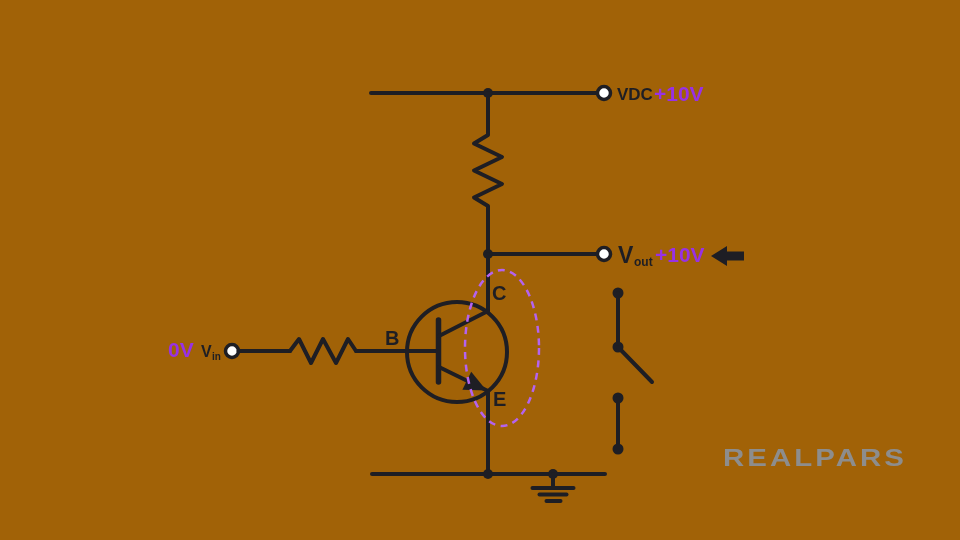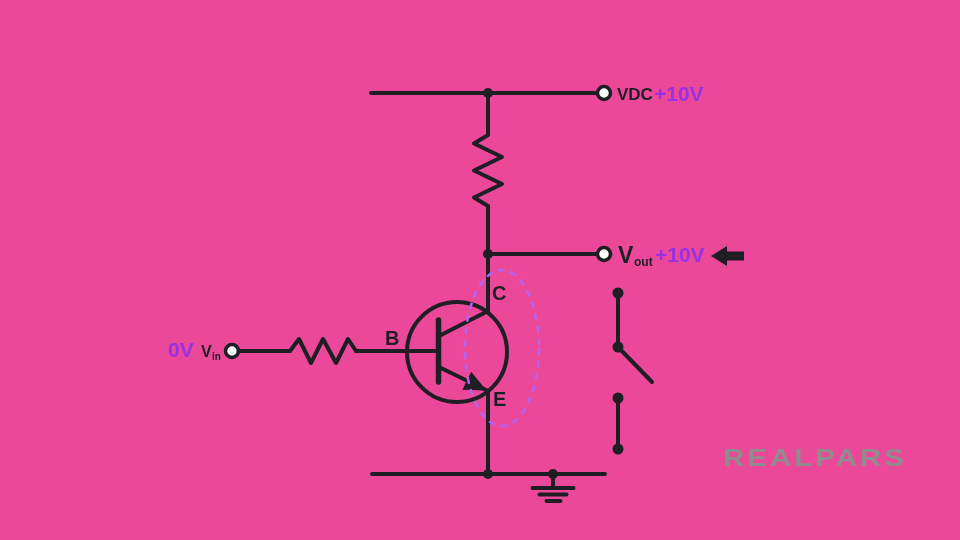--- a/index.html
+++ b/index.html
@@ -1,16 +1,16 @@
 <!DOCTYPE html>
 <html><head>
 <meta charset="utf-8">
 <style>
   html,body{margin:0;padding:0;background:#ffffff;}
-  .stage{position:relative;width:960px;height:540px;background:#ec4899;overflow:hidden;}
+  .stage{position:relative;width:960px;height:540px;background:#a16207;overflow:hidden;}
   svg{position:absolute;left:0;top:0;}
   .wire{stroke:#1e1e24;stroke-width:4;fill:none;stroke-linecap:round;stroke-linejoin:round;}
   .wire-thick{stroke:#1e1e24;stroke-width:5.5;fill:none;stroke-linecap:round;}
   .dot{fill:#1e1e24;stroke:none;}
   .terminal{fill:#ffffff;stroke:#1e1e24;stroke-width:3.5;}
   .solid{fill:#1e1e24;stroke:none;}
   .label{font-family:"Liberation Sans",sans-serif;font-weight:700;fill:#1e1e24;}
   .purple{fill:#9831e4;}
   .ellipse-hl{fill:none;stroke:#b463f0;stroke-width:2.5;stroke-dasharray:7 5.5;}
   .logo-text{font-family:"Liberation Sans",sans-serif;font-weight:800;fill:#8d8d8d;letter-spacing:2.5px;}

